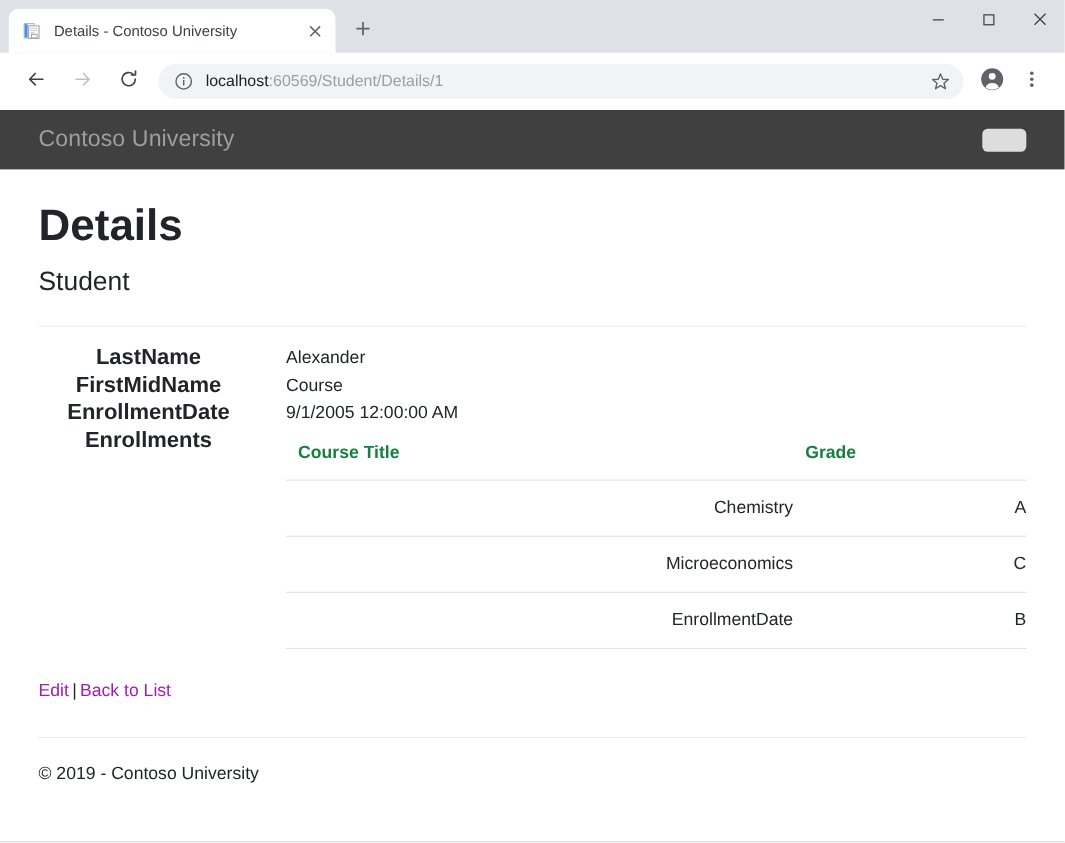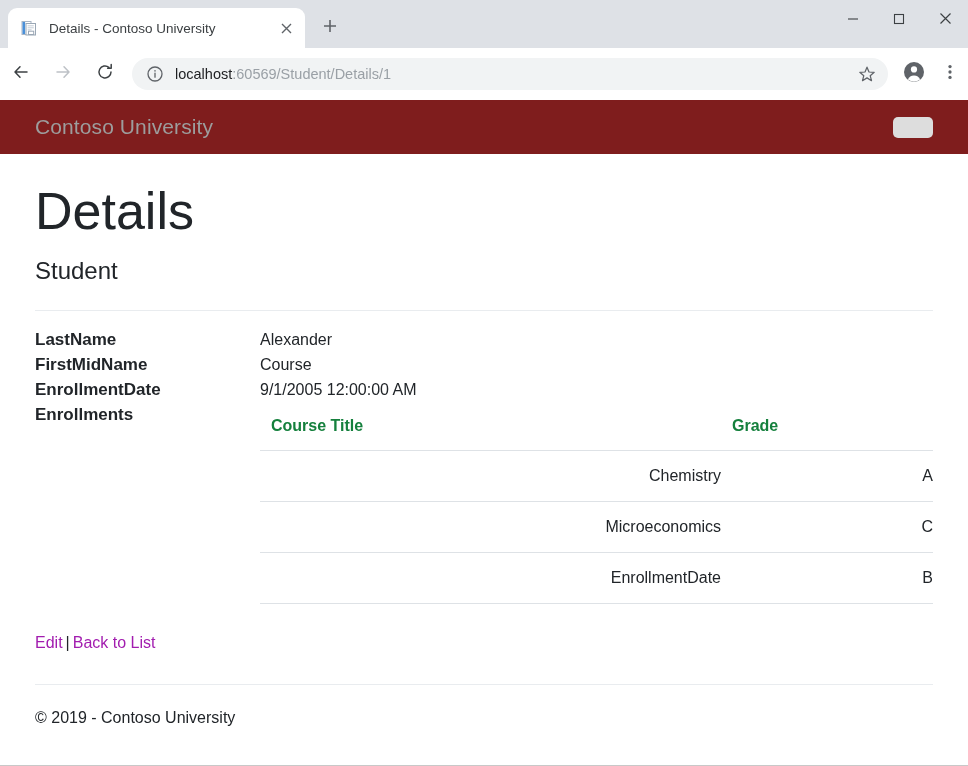--- a/index.html
+++ b/index.html
@@ -66,21 +66,21 @@
     width: 46px; height: 40px;
     display: flex; align-items: center; justify-content: center;
     color: #3c4043;
   }
 
   .toolbar {
     height: 52px;
     background: #ffffff;
     display: flex;
     align-items: center;
-    padding: 0 0;
+    padding: 0 12px;
     flex: none;
     position: relative;
   }
   .navbtn {
     width: 36px; height: 36px;
     display: flex; align-items: center; justify-content: center;
     margin: 0 3px;
   }
   .omnibox {
     flex: 1;
@@ -111,21 +111,21 @@
   .viewport {
     flex: 1;
     background: #ffffff;
     overflow: hidden;
     position: relative;
     border-bottom: 1px solid #c8c8c8;
   }
 
   .navbar {
     height: 54px;
-    background: #7f1d1d;
+    background: #404040;
     display: flex;
     align-items: center;
     padding: 0 35px;
     justify-content: space-between;
   }
   .brand {
     color: #9d9d9d;
     font-size: 21px;
     letter-spacing: 0.1px;
   }
@@ -133,23 +133,23 @@
     width: 40px;
     height: 21px;
     background: #dddddd;
     border-radius: 5px;
   }
 
   .container {
     padding: 0 35px;
   }
   .page-title {
-    font-size: 52px;
-    color: #212529;
-    font-weight: normal;
+    font-size: 40px;
+    color: #212529;
+    font-weight: bold;
     margin: 28px 0 0 0;
     line-height: 1.15;
   }
   .page-subtitle {
     font-size: 24px;
     color: #212529;
     font-weight: normal;
     margin: 15px 0 0 0;
     line-height: 1.2;
   }
@@ -159,23 +159,23 @@
     margin-top: 24px;
   }
 
   .dl {
     display: block;
     margin-top: 16px;
   }
   .dl-row { display: flex; align-items: flex-start; }
   .dl-label {
     width: 200px;
-    text-align: left;
+    text-align: center;
     font-weight: bold;
-    font-size: 17px;
+    font-size: 20px;
     color: #212529;
     line-height: 25px;
     padding-right: 0;
     flex: none;
   }
   .dl-value {
     font-size: 16px;
     color: #212529;
     line-height: 25px;
     padding-left: 25px;

